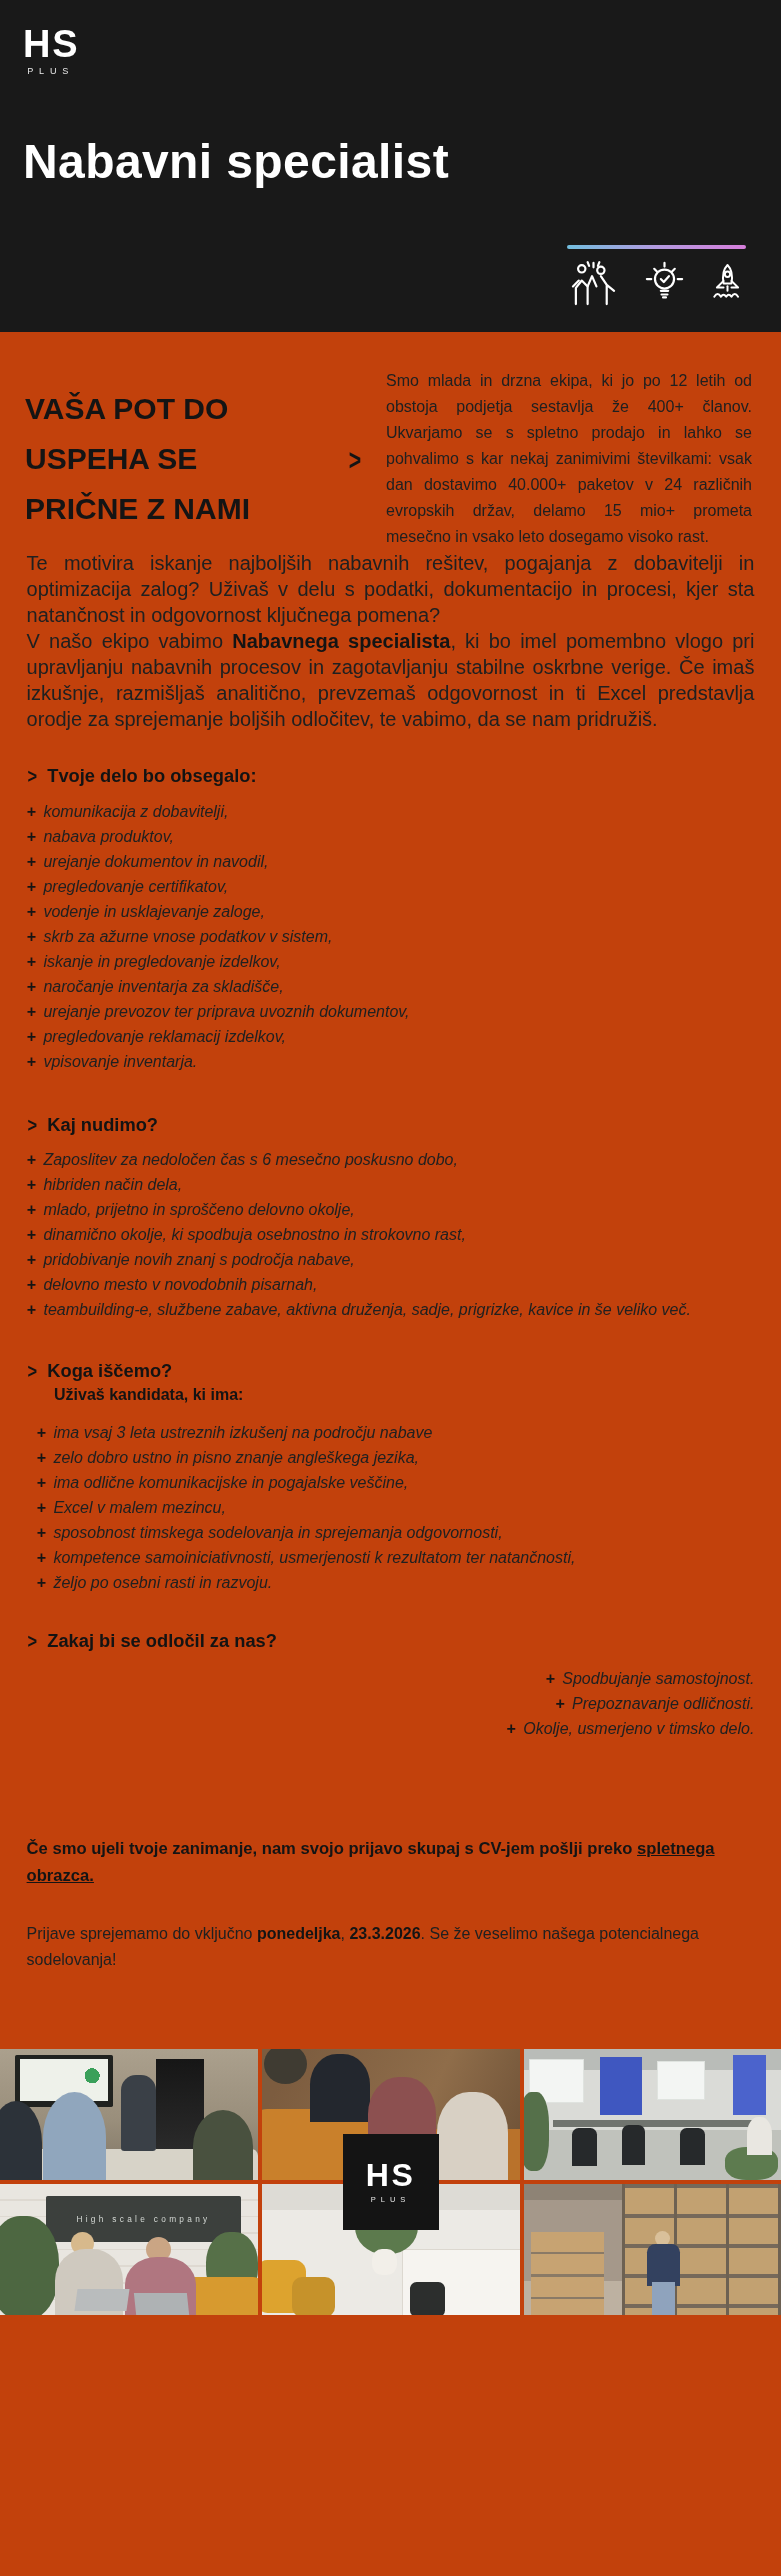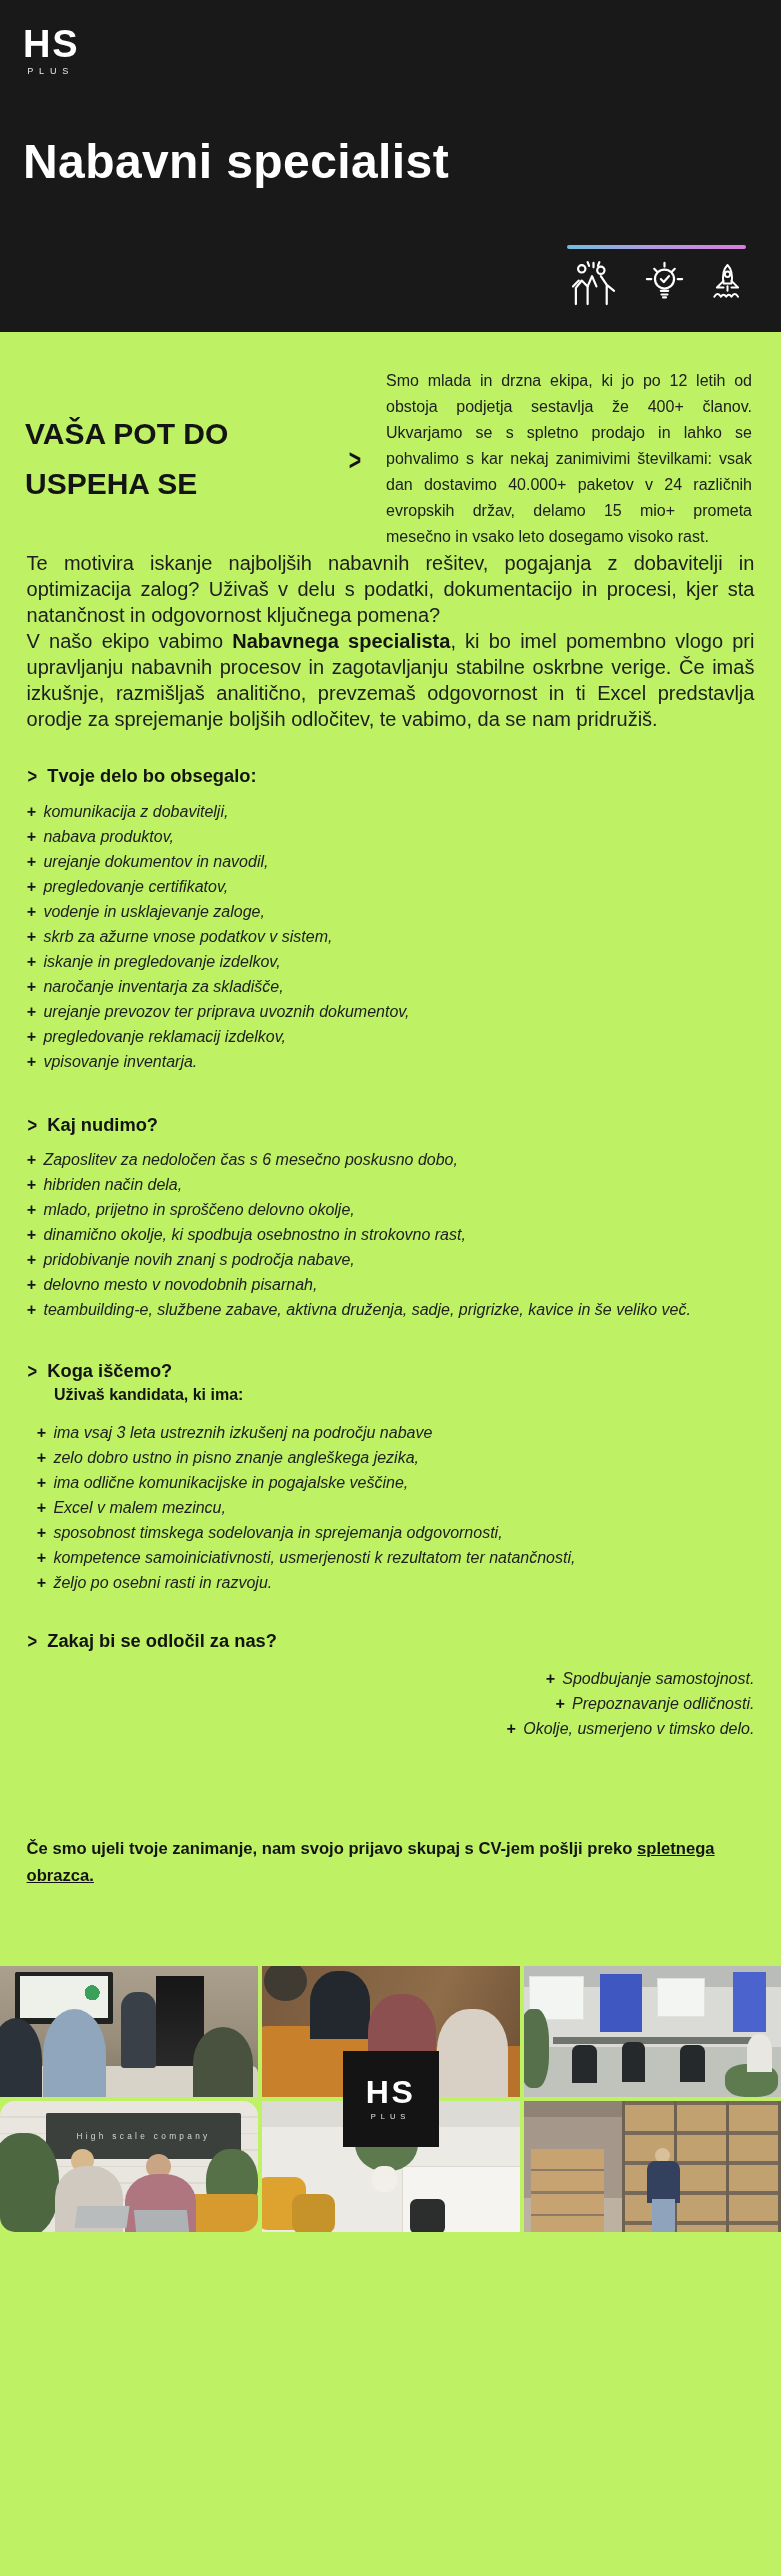--- a/index.html
+++ b/index.html
@@ -1,16 +1,16 @@
 <!DOCTYPE html>
 <html style="font-size:13.3px"><head>
 <meta charset="utf-8">
 <style>
   html,body{margin:0;padding:0;background:#ffffff;}
-  .page{width:781px;height:2576px;overflow:hidden;background:#bef264;
+  .page{width:781px;height:2576px;overflow:hidden;background:#c2410c;
         font-family:"Liberation Sans",sans-serif;color:#222;position:relative;}
 
   
   .hero-header{height:332px;background:#191919;position:relative;}
   .logo{position:absolute;left:23px;top:25px;color:#fff;}
   .logo-hs{font-size:38px;font-weight:600;letter-spacing:1.7px;line-height:1;}
   .logo-plus{font-size:9.1px;letter-spacing:5.8px;margin-top:3.3px;margin-left:4.2px;color:#e8e8e8;}
   .page-title{position:absolute;left:23px;top:138px;margin:0;color:#ffffff;
               font-size:48px;font-weight:800;letter-spacing:0.4px;line-height:1;}
   .header-side{position:absolute;right:35px;top:245px;width:179px;}
@@ -85,21 +85,21 @@
   .t3 .s1{left:76px;top:8.3px;width:42px;height:58px;background:#3f57c0;}
   .t3 .s2{left:209px;top:6.6px;width:33px;height:60px;background:#4b63cc;}
   .t3 .desk{left:29px;top:71px;width:204px;height:7.5px;background:#70746f;}
   .t3 .c1{left:48px;top:79px;width:25px;height:38px;background:#26292b;border-radius:6.6px 6.6px 0 0;}
   .t3 .c2{left:98px;top:76px;width:23px;height:40px;background:#26292b;border-radius:6.6px 6.6px 0 0;}
   .t3 .c3{left:156px;top:79px;width:25px;height:37px;background:#26292b;border-radius:6.6px 6.6px 0 0;}
   .t3 .p1g{left:-5px;top:43px;width:30px;height:79px;background:#55704a;border-radius:40%;}
   .t3 .p2g{left:201px;top:98px;width:53px;height:33px;background:#5d7b4f;border-radius:40%;}
   .t3 .fw{left:223px;top:68px;width:25px;height:38px;background:#e9e7e1;border-radius:45% 45% 0 0;}
 
-  .t4{background:repeating-linear-gradient(180deg,#e9e6e0 0 15px,#ded9d1 15px 16.6px);border-radius:15px;}
+  .t4{background:repeating-linear-gradient(180deg,#e9e6e0 0 15px,#ded9d1 15px 16.6px);}
   .t4 .sign{left:46px;top:12.5px;width:195px;height:46px;background:#3c403d;border-radius:1.7px;
             display:flex;align-items:center;justify-content:center;}
   .t4 .sign span{color:#d4d8d4;font-size:8.3px;letter-spacing:3.3px;}
   .t4 .plant{left:-11.6px;top:32px;width:71px;height:104px;background:#4d6741;border-radius:45%;}
   .t4 .plant2{left:206px;top:48px;width:52px;height:68px;background:#567048;border-radius:45%;}
   .t4 .sofaY{left:173px;top:93px;width:90px;height:42px;background:#d79a2f;border-radius:10px;}
   .t4 .h1{left:71px;top:48px;width:23px;height:23px;background:#d7b98c;border-radius:50%;}
   .t4 .f1{left:55px;top:65px;width:68px;height:70px;background:#cfc9bf;border-radius:45% 45% 0 0;}
   .t4 .h2{left:146px;top:53px;width:25px;height:25px;background:#caa584;border-radius:50%;}
   .t4 .f2{left:125px;top:73px;width:71px;height:61px;background:#b07680;border-radius:45% 45% 0 0;}
@@ -171,20 +171,21 @@
           <path d="M8 52 q5 -8 10 0 q4 -6 8 0 q4 -6 8 0 q5 -8 10 0"></path>
         </svg>
       </div>
     </div>
   </div>
 
   <div class="hero">
     <div class="hero-heading">
       <div>VAŠA POT DO</div>
       <div>USPEHA SE</div>
+      <div>PRIČNE Z NAMI</div>
     </div>
     <div class="hero-arrow">&gt;</div>
     <div class="hero-intro">Smo mlada in drzna ekipa, ki jo po 12 letih od obstoja podjetja sestavlja že 400+ članov. Ukvarjamo se s spletno prodajo in lahko se pohvalimo s kar nekaj zanimivimi številkami: vsak dan dostavimo 40.000+ paketov v 24 različnih evropskih držav, delamo 15 mio+ prometa mesečno in vsako leto dosegamo visoko rast.</div>
   </div>
 
   <div class="content">
 
     <p class="body-p p1">Te motivira iskanje najboljših nabavnih rešitev, pogajanja z dobavitelji in optimizacija zalog? Uživaš v delu s podatki, dokumentacijo in procesi, kjer sta natančnost in odgovornost ključnega pomena?</p>
 
     <p class="body-p p2"><span>V našo ekipo vabimo </span><span class="b">Nabavnega specialista</span><span>, ki bo imel pomembno vlogo pri upravljanju nabavnih procesov in zagotavljanju stabilne oskrbne verige. Če imaš izkušnje, razmišljaš analitično, prevzemaš odgovornost in ti Excel predstavlja orodje za sprejemanje boljših odločitev, te vabimo, da se nam pridružiš.</span></p>
@@ -241,20 +242,21 @@
       <span>Zakaj bi se odločil za nas?</span>
     </div>
     <ul class="plist indent2">
       <li><span class="plus">+</span><span>Spodbujanje samostojnost.</span></li>
       <li><span class="plus">+</span><span>Prepoznavanje odličnosti.</span></li>
       <li><span class="plus">+</span><span>Okolje, usmerjeno v timsko delo.</span></li>
     </ul>
 
     <p class="closing"><span>Če smo ujeli tvoje zanimanje, nam svojo prijavo skupaj s CV-jem pošlji preko </span><span class="ul">spletnega obrazca.</span></p>
 
+    <p class="final"><span>Prijave sprejemamo do vključno </span><span class="b">ponedeljka</span><span>, </span><span class="b">23.3.2026</span><span>. Se že veselimo našega potencialnega sodelovanja!</span></p>
   </div>
 
   <div class="gallery">
     <div class="ph t1">
       <div class="d banner"></div>
       <div class="d tv">
           <b></b>
         </div>
       <div class="d table1"></div>
       <div class="d f1"></div>

